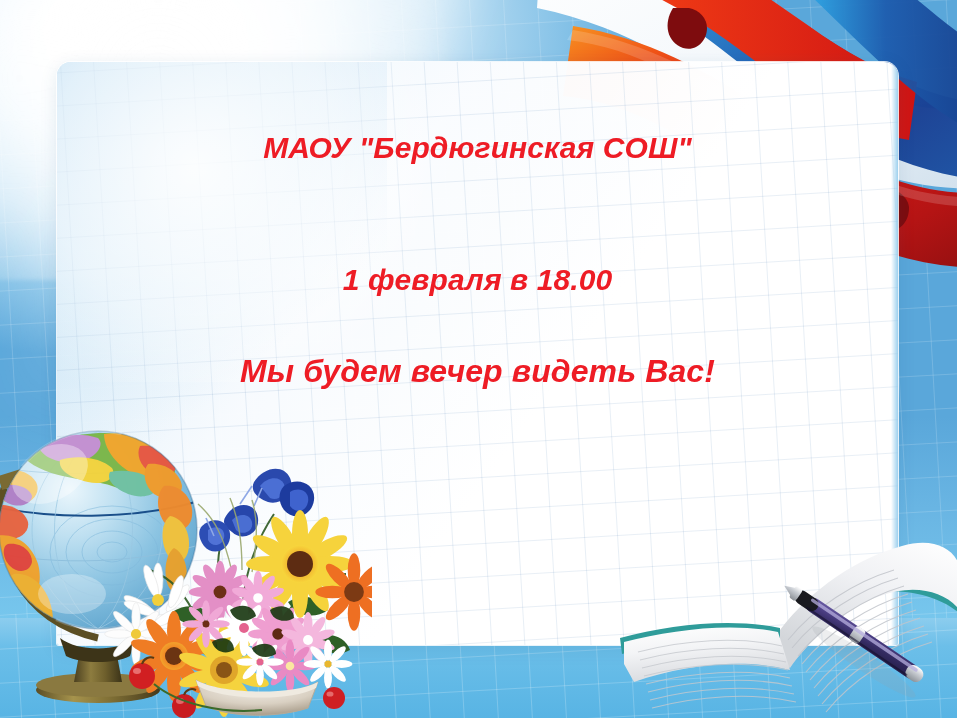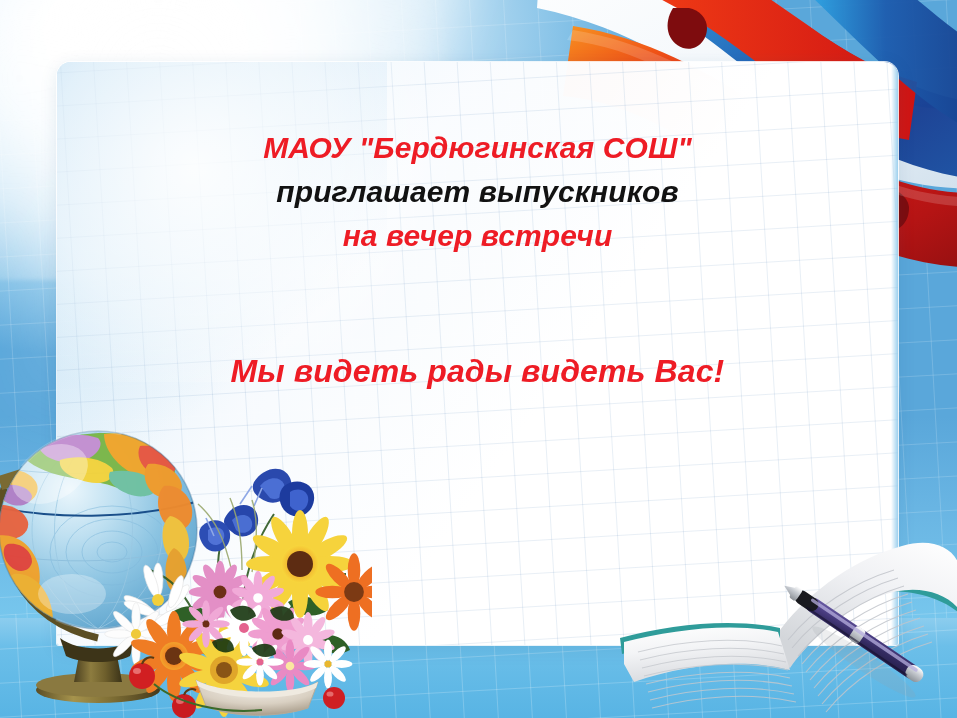--- a/index.html
+++ b/index.html
@@ -204,23 +204,22 @@
 
   <div class="card">
     <div class="card-tint"></div>
     <div class="card-grid"></div>
     <div class="card-haze"></div>
     <div class="card-edge-r"></div>
   </div>
 
   <div class="text-wrap">
     <div class="ln l1">МАОУ "Бердюгинская СОШ"</div>
-    <div class="ln l2">приглашает выпускников</div>
-    <div class="ln l3">на вечер встречи</div>
-    <div class="ln l5">Мы видеть рады видеть Вас!</div>
+    <div class="ln l4">1 февраля в 18.00</div>
+    <div class="ln l5">Мы будем вечер видеть Вас!</div>
   </div>
 
   <div class="globe">
     <svg viewBox="0 0 214 284" xmlns="http://www.w3.org/2000/svg">
       <defs>
         <radialGradient id="gsea" cx="36%" cy="30%" r="78%">
           <stop offset="0" stop-color="#eaf6fc"></stop>
           <stop offset="30%" stop-color="#bfe0f1"></stop>
           <stop offset="62%" stop-color="#8cc4e2"></stop>
           <stop offset="88%" stop-color="#6badd3"></stop>

